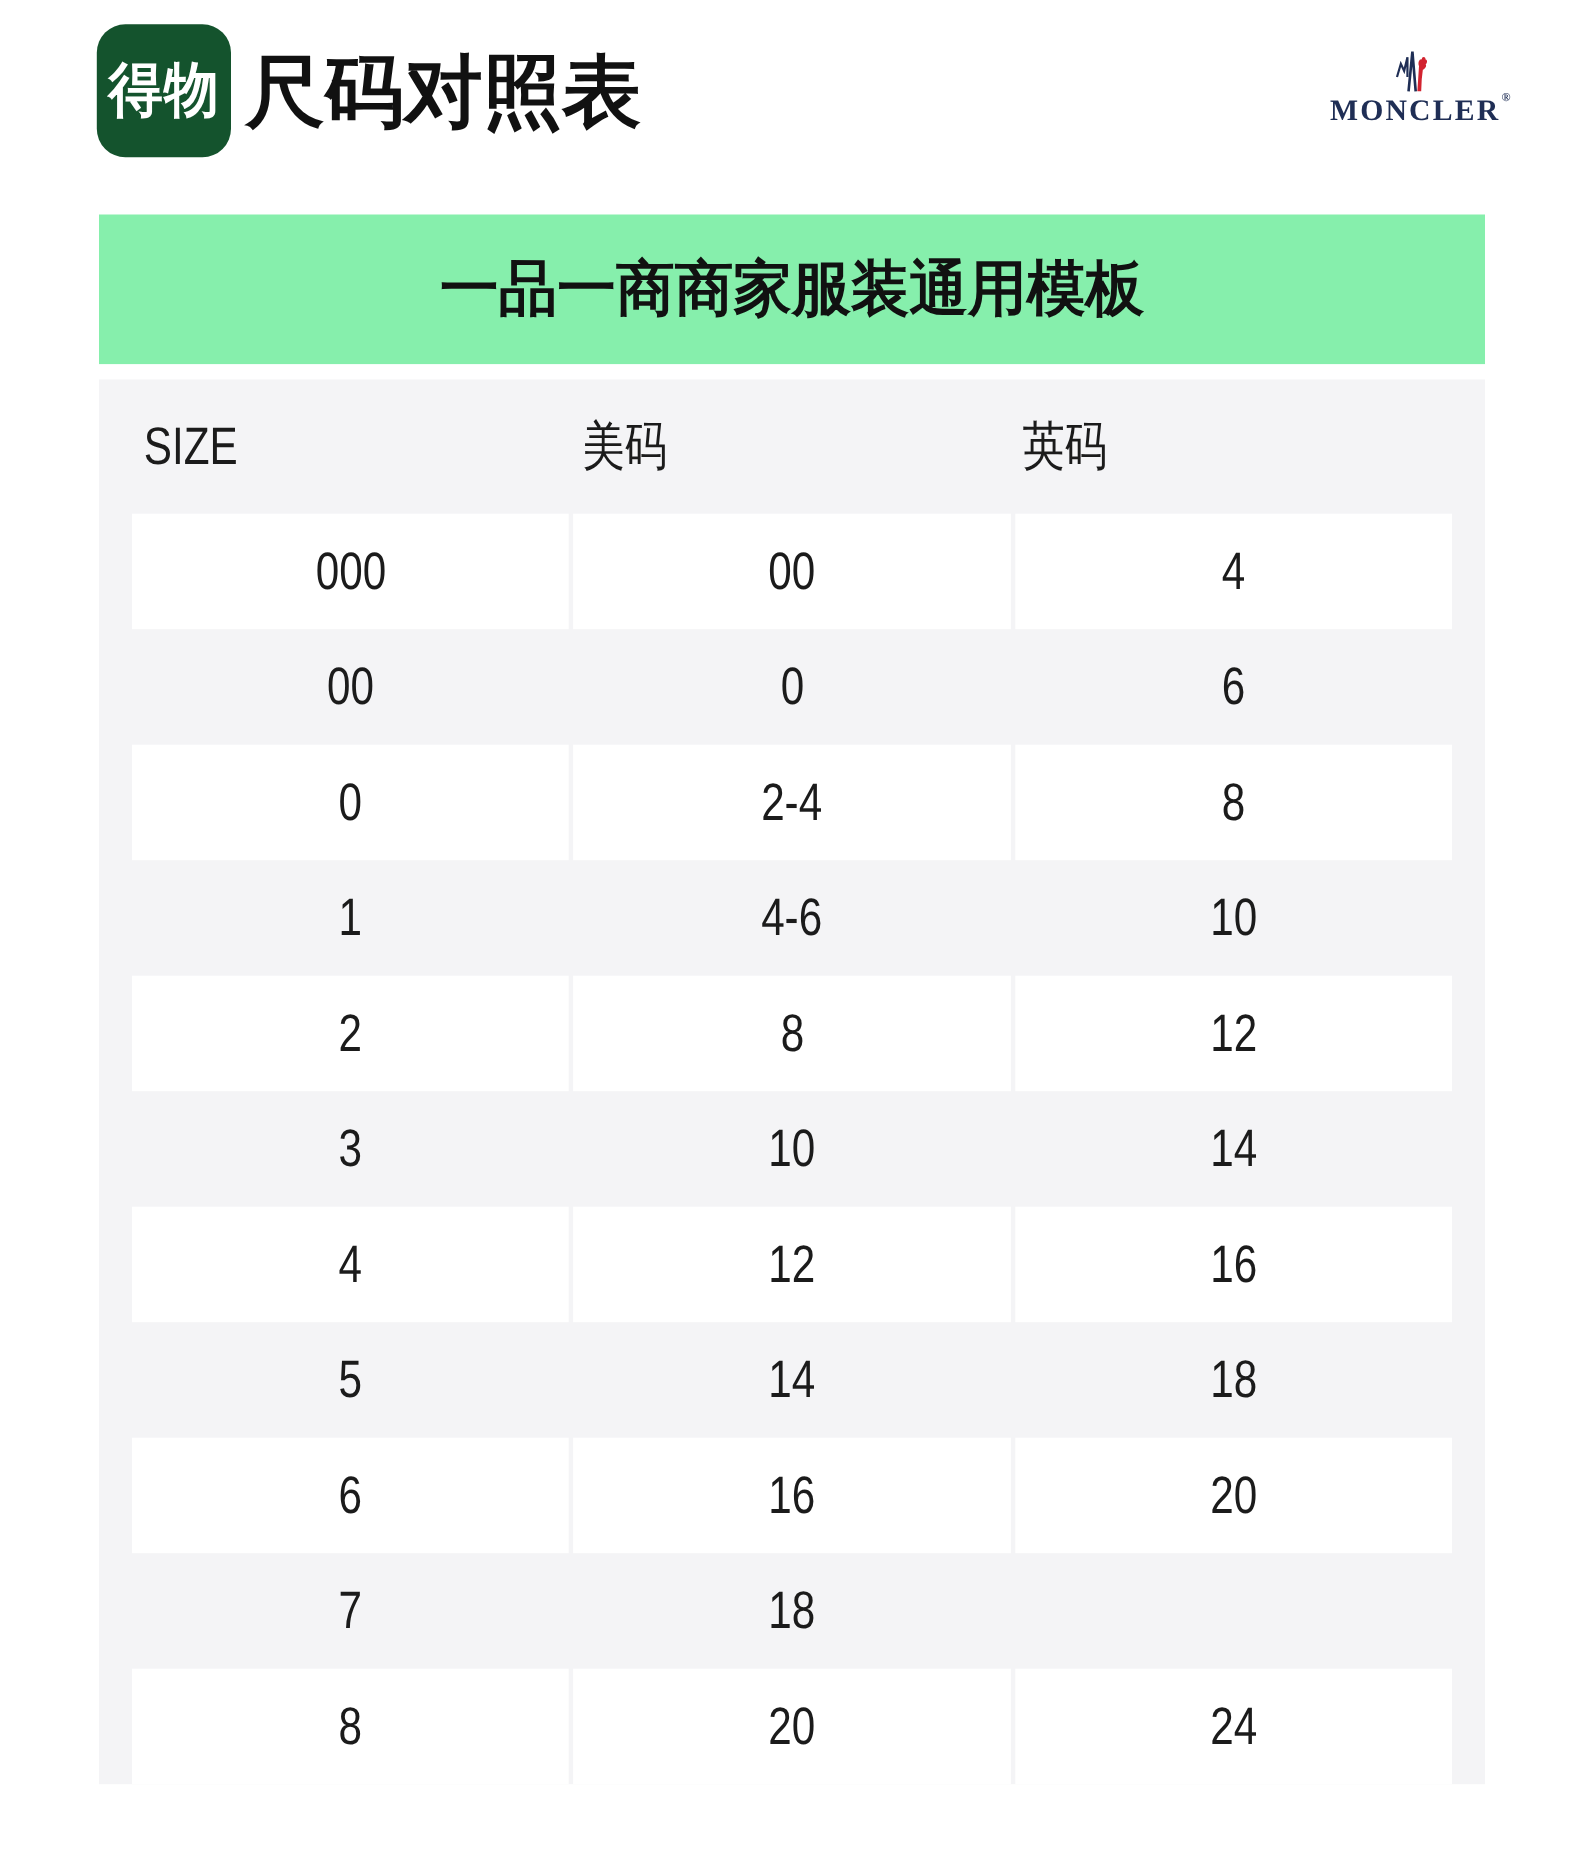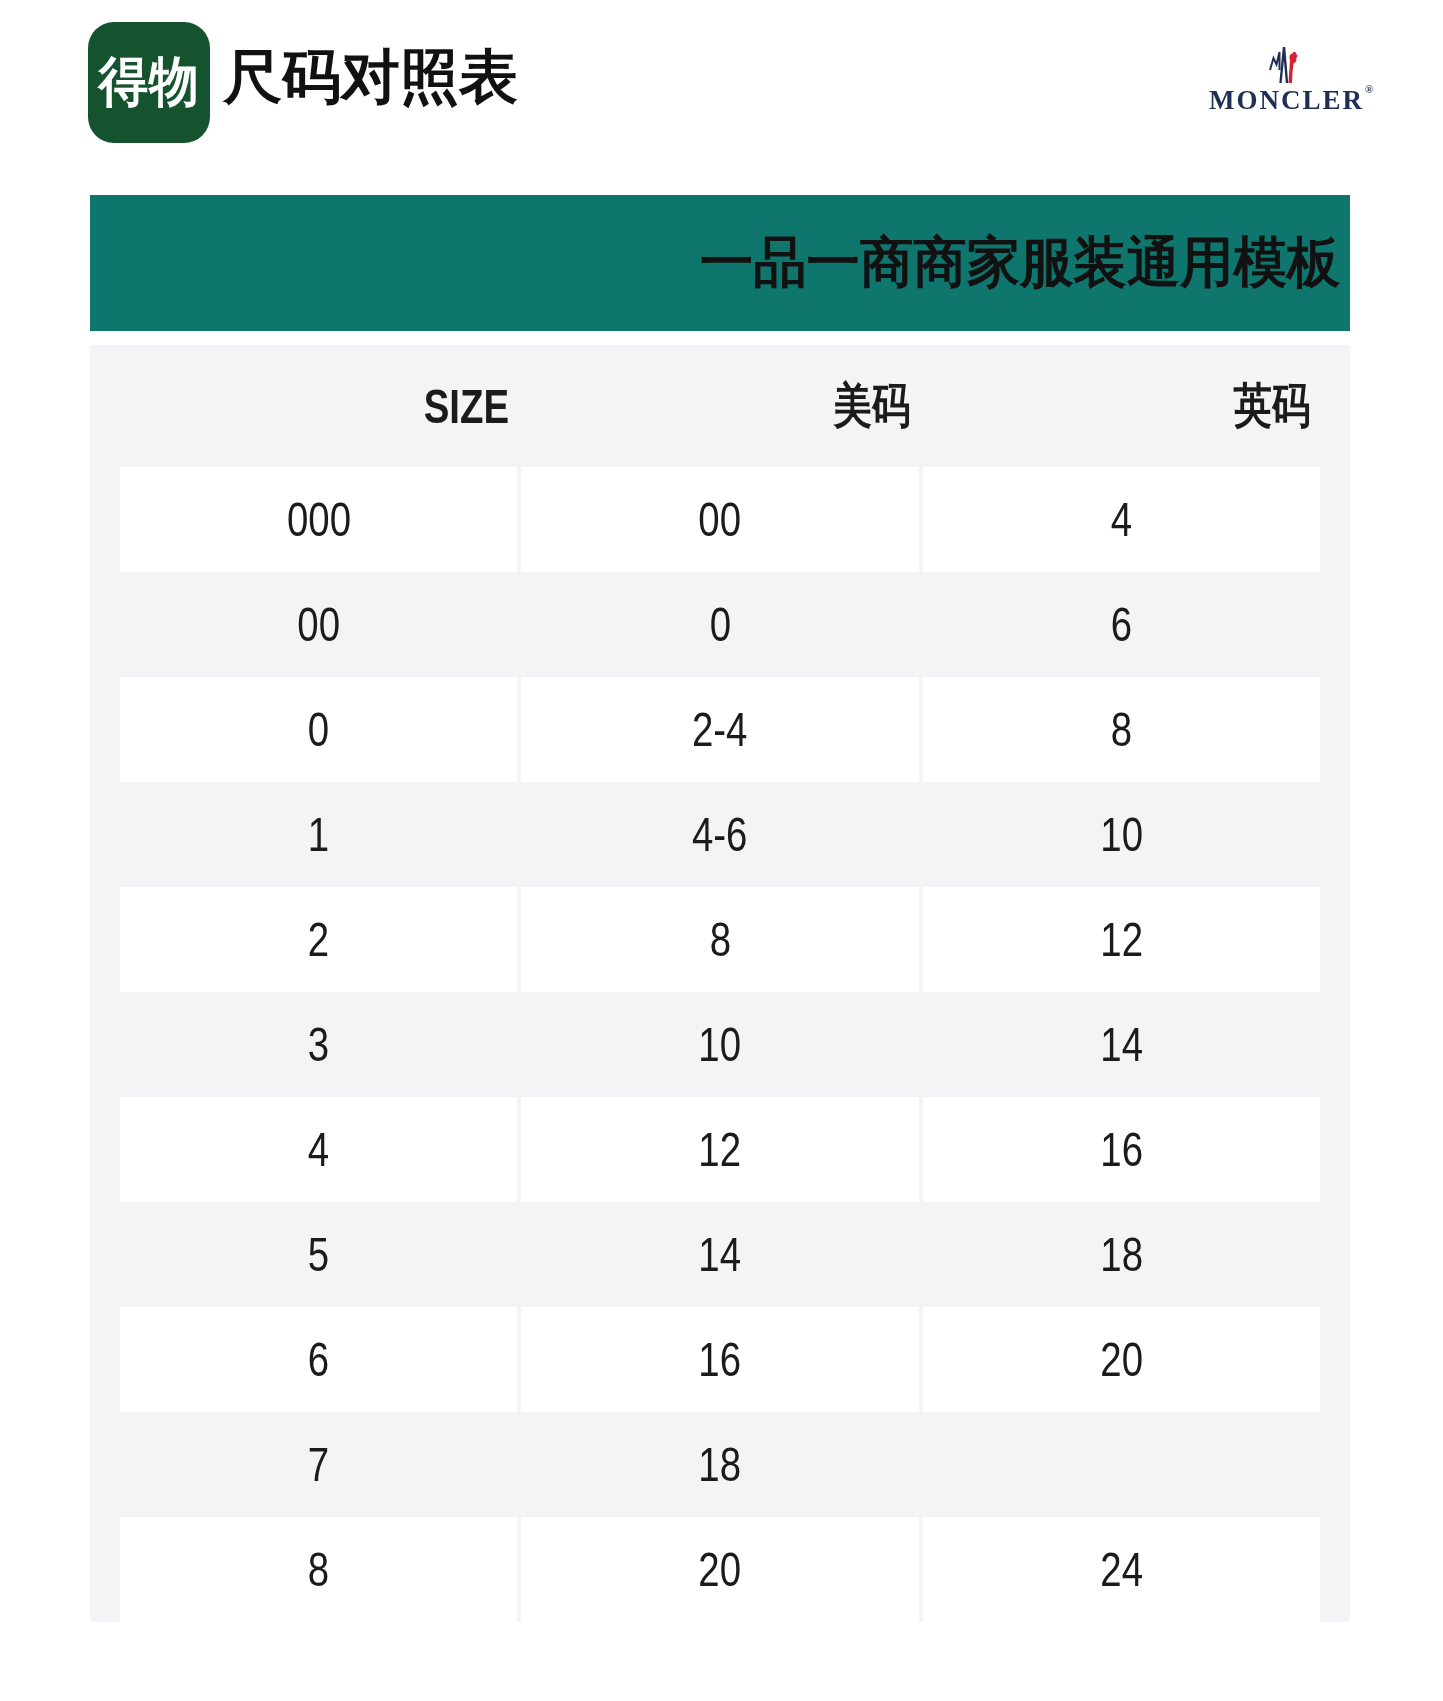--- a/index.html
+++ b/index.html
@@ -15,54 +15,54 @@
     position:absolute;left:88px;top:22px;width:122px;height:121px;
     background:#14532d;border-radius:26px;
     display:flex;align-items:center;justify-content:center;
   }
   .dewu-badge span{
     color:#ffffff;font-size:54px;font-weight:700;letter-spacing:1px;
     display:inline-block;transform:scaleX(0.92);
   }
   .page-title{
     position:absolute;left:223px;top:47px;margin:0;
-    font-size:59px;line-height:1.05;font-weight:600;color:#111;
+    font-size:72px;line-height:1.05;font-weight:600;color:#111;
     white-space:nowrap;
   }
   .moncler{
     position:absolute;left:1180px;top:44px;width:148px;text-align:right;margin-left:29px;
   }
   .moncler svg{display:block;margin:0 auto 3px auto;}
   .moncler-word{
     font-family:"Liberation Serif","DejaVu Serif",serif;
     font-size:27px;font-weight:600;letter-spacing:2px;
     color:#1f2e55;white-space:nowrap;line-height:1;
   }
   .moncler-word sup{
     font-size:11px;letter-spacing:0;vertical-align:top;position:relative;top:-3px;left:1px;
   }
 
   
   .banner{
     position:absolute;left:90px;top:195px;width:1260px;height:136px;
-    background:#0f766e;display:flex;align-items:center;justify-content:flex-end;
+    background:#86efac;display:flex;align-items:center;justify-content:center;
   }
   .banner span{
     font-size:55px;font-weight:700;color:#111;white-space:nowrap;
     display:inline-block;transform:scaleX(0.97);
   }
 
   
   .size-table{
     position:absolute;left:90px;top:345px;width:1260px;height:1277px;
     background:#f4f4f6;box-sizing:border-box;padding:0 30px;
   }
   .thead{
     height:122px;display:grid;grid-template-columns:repeat(3,1fr);
-    align-items:center;text-align:right;font-weight:bold;
+    align-items:center;text-align:left;
   }
   .thead .hcell{font-size:48px;color:#1b1b1b;}
   .row{
     height:105px;display:grid;grid-template-columns:repeat(3,1fr);column-gap:4px;
   }
   .row .cell{
     display:flex;align-items:center;justify-content:center;
     font-size:48px;color:#1b1b1b;
   }
   .row.white .cell{background:#ffffff;text-align:center;}

